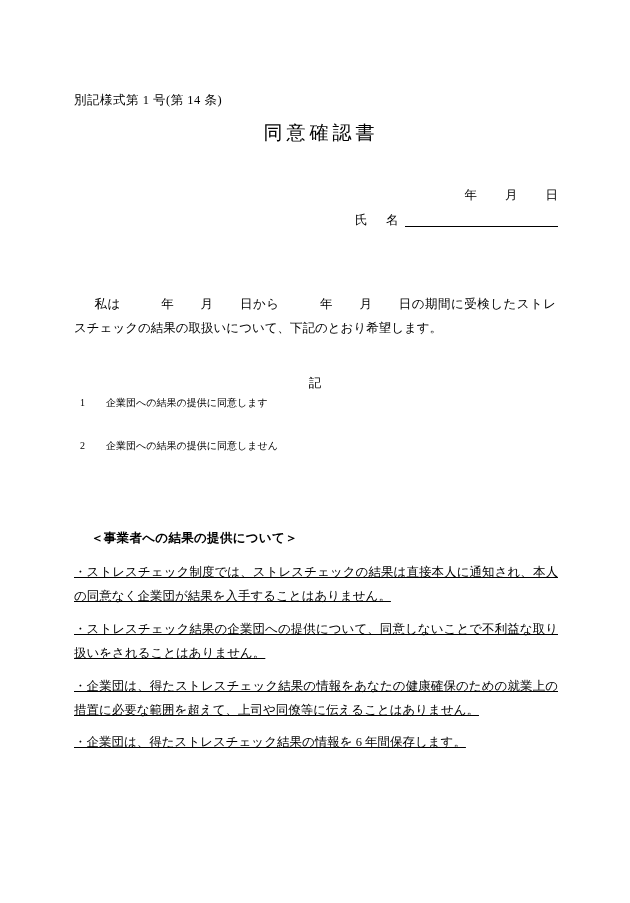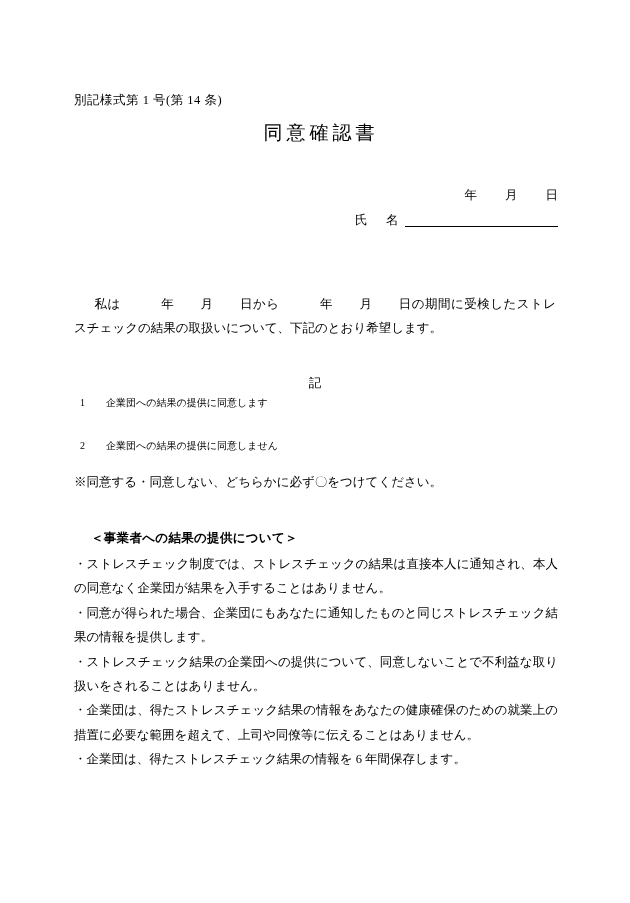--- a/index.html
+++ b/index.html
@@ -135,22 +135,23 @@
   .bullets {
     position: absolute;
     left: 74px;
     top: 552px;
     width: 484px;
     font-size: 12.5px;
     line-height: 1.95;
     text-align: justify;
   }
   .bullets p {
-    margin: 0 0 0 0;
+    margin: 8px 0 0 0;
     text-indent: 0;
+    text-decoration: underline;
   }
 </style>
 </head>
 <body>
 
 <div class="page">
 
   <div class="form-no">別記様式第 1 号(第 14 条)</div>
 
   <div class="doc-title">同意確認書</div>
@@ -173,25 +174,23 @@
   <div class="ki">記</div>
 
   <div class="item item-1">
     <span class="num">1</span><span>企業団への結果の提供に同意します</span>
   </div>
 
   <div class="item item-2">
     <span class="num">2</span><span>企業団への結果の提供に同意しません</span>
   </div>
 
-  <div class="note">※同意する・同意しない、どちらかに必ず〇をつけてください。</div>
 
   <div class="section-head">＜事業者への結果の提供について＞</div>
 
   <div class="bullets">
     <p>・ストレスチェック制度では、ストレスチェックの結果は直接本人に通知され、本人の同意なく企業団が結果を入手することはありません。</p>
-    <p>・同意が得られた場合、企業団にもあなたに通知したものと同じストレスチェック結果の情報を提供します。</p>
     <p>・ストレスチェック結果の企業団への提供について、同意しないことで不利益な取り扱いをされることはありません。</p>
     <p>・企業団は、得たストレスチェック結果の情報をあなたの健康確保のための就業上の措置に必要な範囲を超えて、上司や同僚等に伝えることはありません。</p>
     <p>・企業団は、得たストレスチェック結果の情報を 6 年間保存します。</p>
   </div>
 
 </div>
 
 </body></html>

